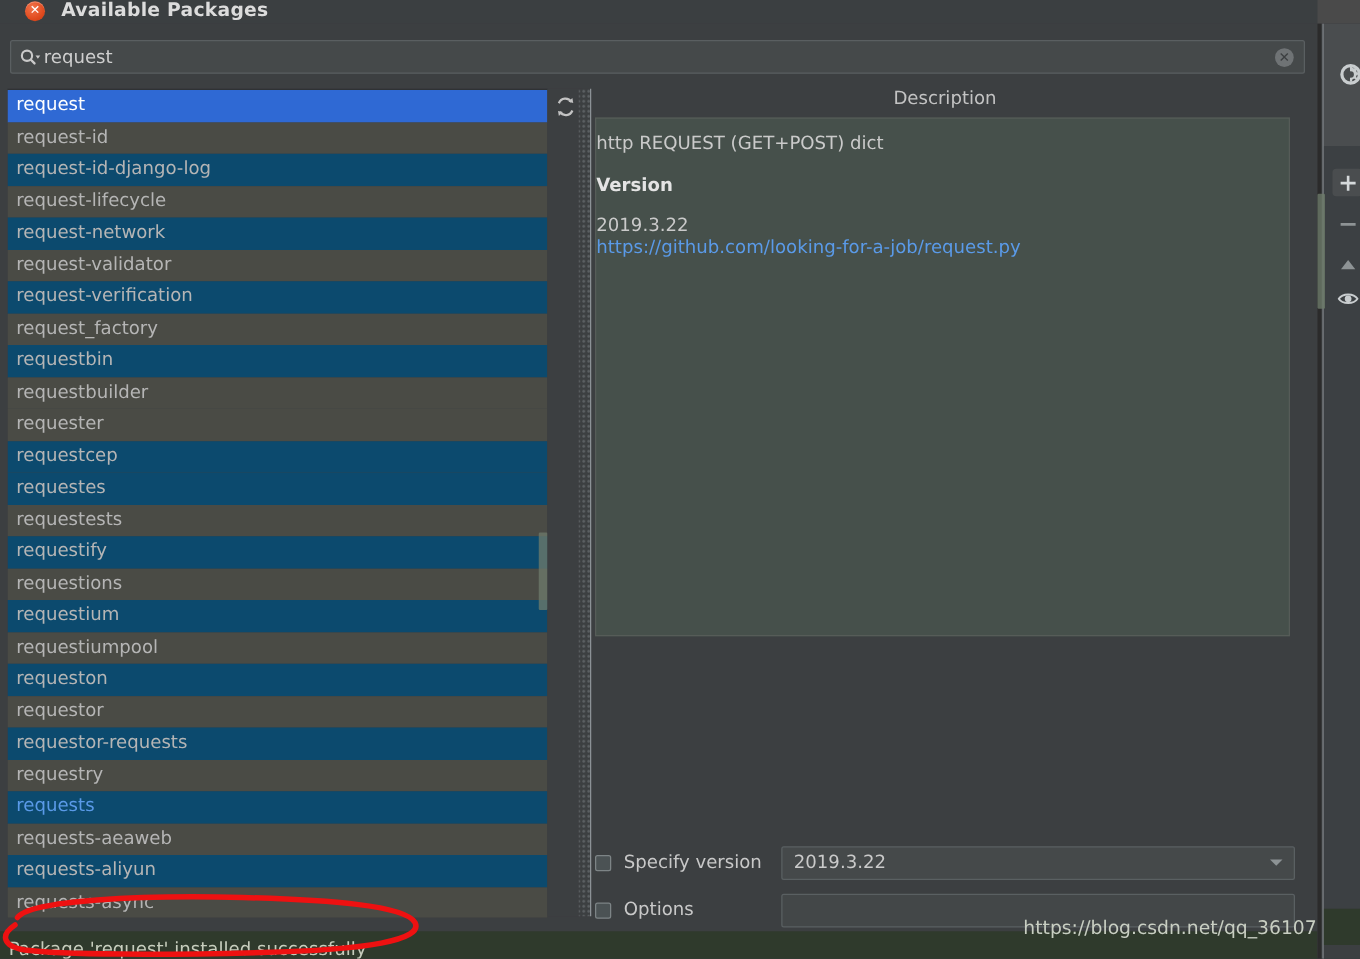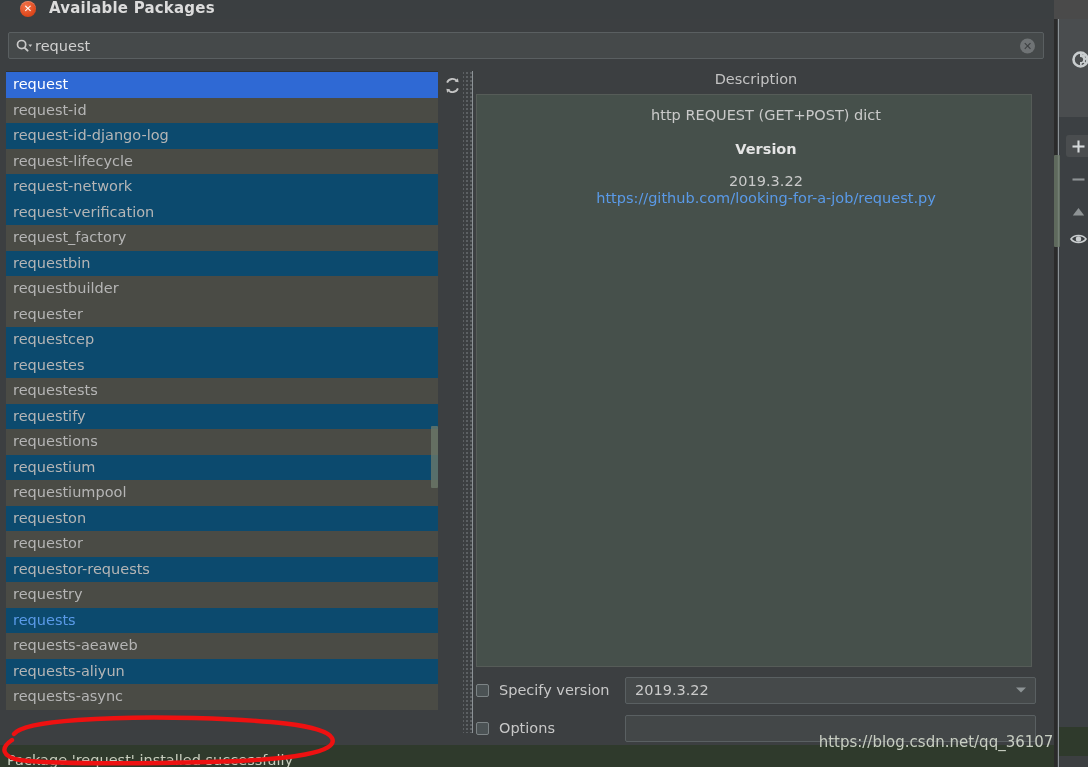--- a/index.html
+++ b/index.html
@@ -120,23 +120,23 @@
   }
   .desc-header{
     position:absolute;left:0;top:0;height:20px;width:100%;
     display:flex;align-items:center;flex-direction:column;
   }
   .desc-label{
     color:#c3c3c3;font-size:14.5px;white-space:nowrap;padding-right:8px;
   }
   .desc-rule{flex:1 1 auto;height:1px;background:#55595b;}
   .desc-body{
-    position:absolute;left:2px;top:23px;width:556px;height:573px;
+    position:absolute;left:2px;top:23px;width:556px;height:415px;
     background:#46504b;border:1px solid #565c58;box-sizing:border-box;
-    padding:12px 0 0 24px;overflow:hidden;text-align:center;
+    padding:12px 0 0 0;overflow:hidden;
   }
   .desc-summary{color:#cacaca;font-size:14.5px;margin:0 0 18px 0;}
   .desc-vlabel{color:#e4e4e4;font-size:14.5px;font-weight:bold;margin:0 0 16px 0;}
   .desc-version{color:#cacaca;font-size:14.5px;margin:0 0 1px 0;}
   .desc-link{color:#5a9ae8;font-size:14.5px;margin:0;cursor:pointer;}
 
   .opts{
     position:absolute;left:2px;top:604px;width:560px;
   }
   .opt-row{display:flex;align-items:center;height:30px;margin-bottom:8px;}
@@ -264,20 +264,21 @@
       </div>
     </div>
 
     <div class="list-wrap">
       <div class="list-box" id="pkg-list">
           <div class="pkg-row odd selected">request</div>
           <div class="pkg-row even">request-id</div>
           <div class="pkg-row odd">request-id-django-log</div>
           <div class="pkg-row even">request-lifecycle</div>
           <div class="pkg-row odd">request-network</div>
+          <div class="pkg-row even">request-validator</div>
           <div class="pkg-row odd">request-verification</div>
           <div class="pkg-row even">request_factory</div>
           <div class="pkg-row odd">requestbin</div>
           <div class="pkg-row even">requestbuilder</div>
           <div class="pkg-row even">requester</div>
           <div class="pkg-row odd">requestcep</div>
           <div class="pkg-row odd">requestes</div>
           <div class="pkg-row even">requestests</div>
           <div class="pkg-row odd">requestify</div>
           <div class="pkg-row even">requestions</div>

